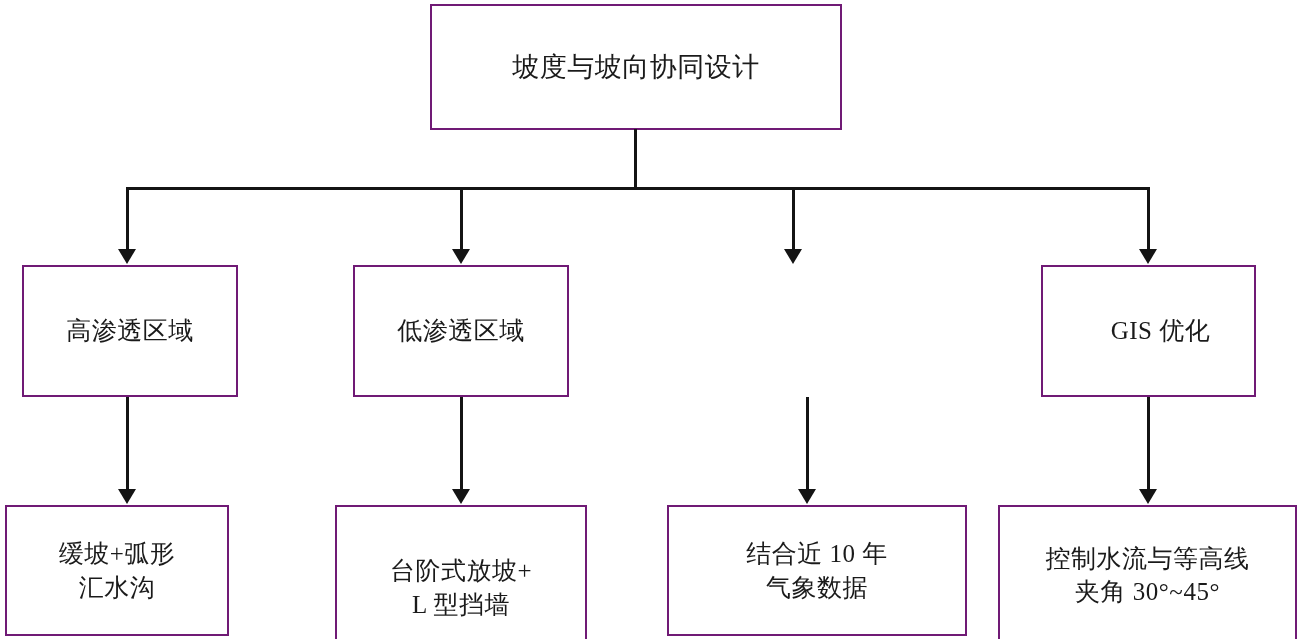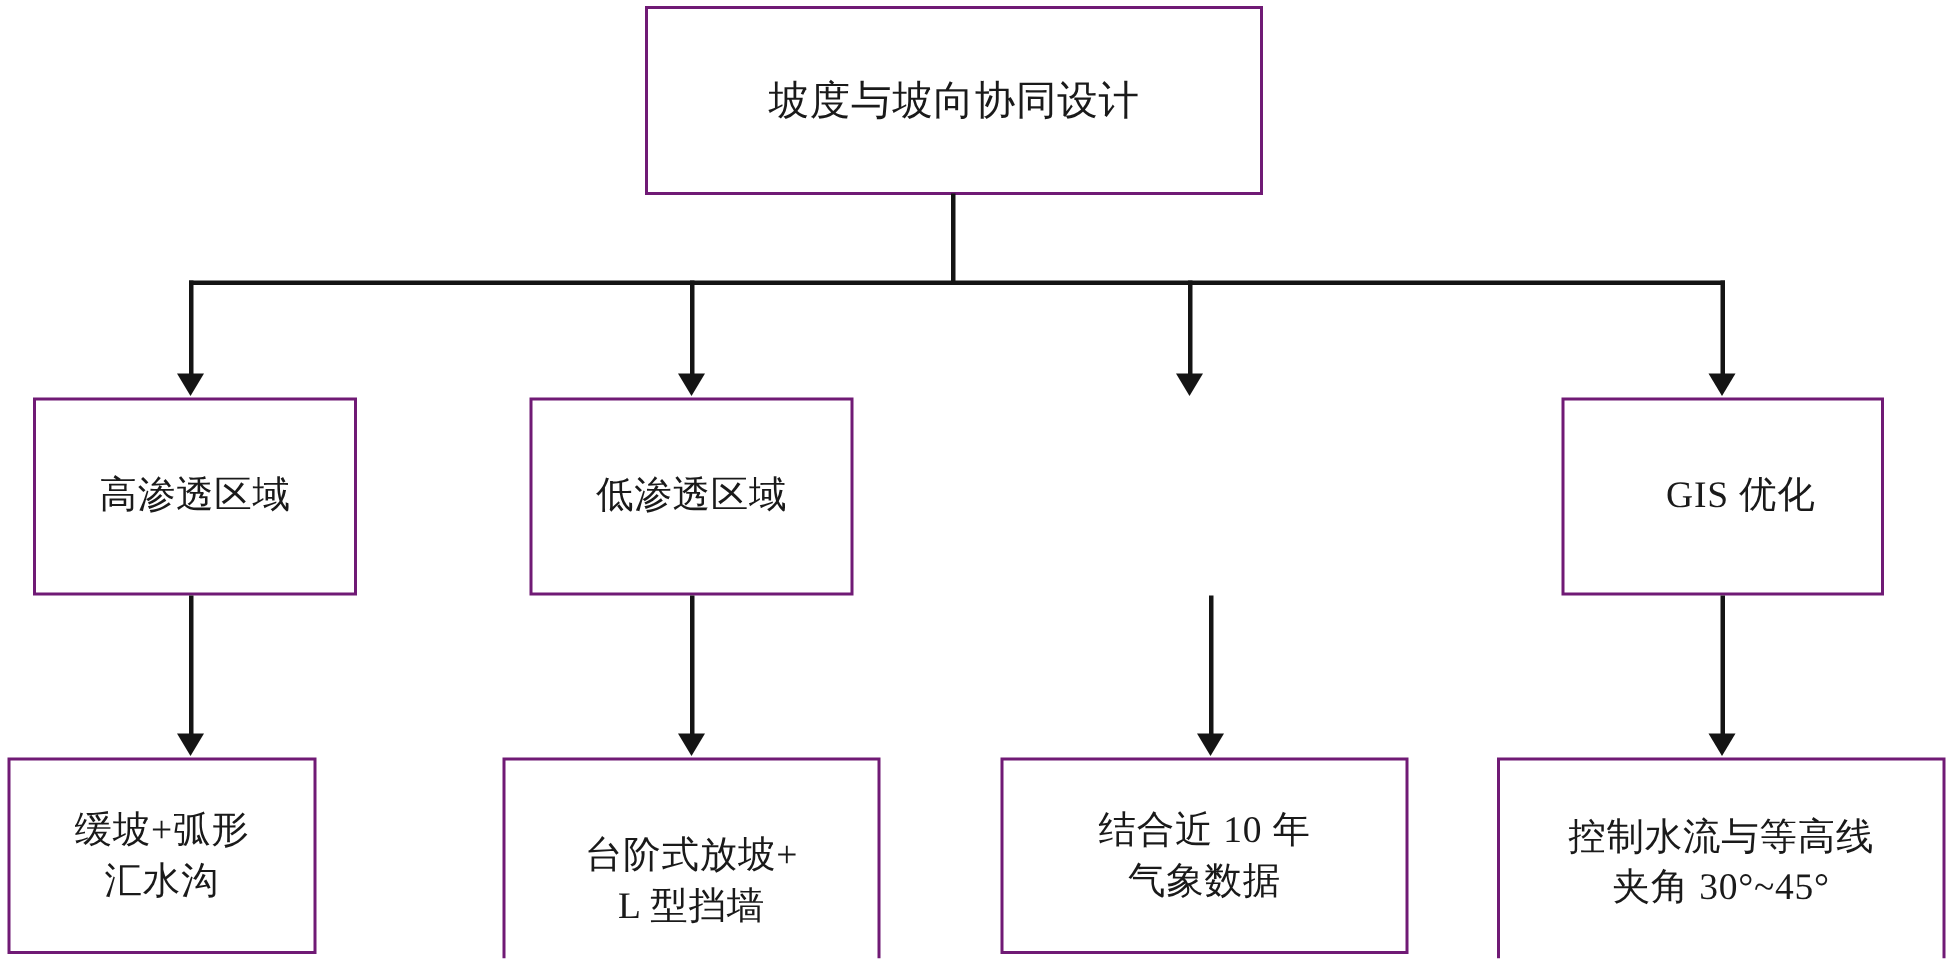--- a/index.html
+++ b/index.html
@@ -40,23 +40,23 @@
 
   
   .node-mid .node-label { font-size: 25px; }
   #node-mid-0 { left: 22px;   top: 265px; width: 216px; height: 132px; }
   #node-mid-1 { left: 353px;  top: 265px; width: 216px; height: 132px; }
   #node-mid-2 { left: 686px;  top: 265px; width: 213px; height: 132px; }
   #node-mid-3 { left: 1041px; top: 265px; width: 215px; height: 132px; padding-left: 24px; }
 
   
   .node-leaf .node-label { font-size: 25px; }
-  #node-leaf-0 { left: 5px;   top: 505px; width: 206px; height: 131px; }
+  #node-leaf-0 { left: 5px;   top: 505px; width: 224px; height: 131px; }
   #node-leaf-1 { left: 335px; top: 505px; width: 252px; height: 165px; }
-  #node-leaf-2 { left: 667px; top: 505px; width: 272px; height: 131px; }
+  #node-leaf-2 { left: 667px; top: 505px; width: 300px; height: 131px; }
   #node-leaf-3 { left: 998px; top: 505px; width: 299px; height: 140px; }
 
   
   .conn-v {
     position: absolute;
     width: 3px;
     background: #141414;
   }
   .conn-h {
     position: absolute;

